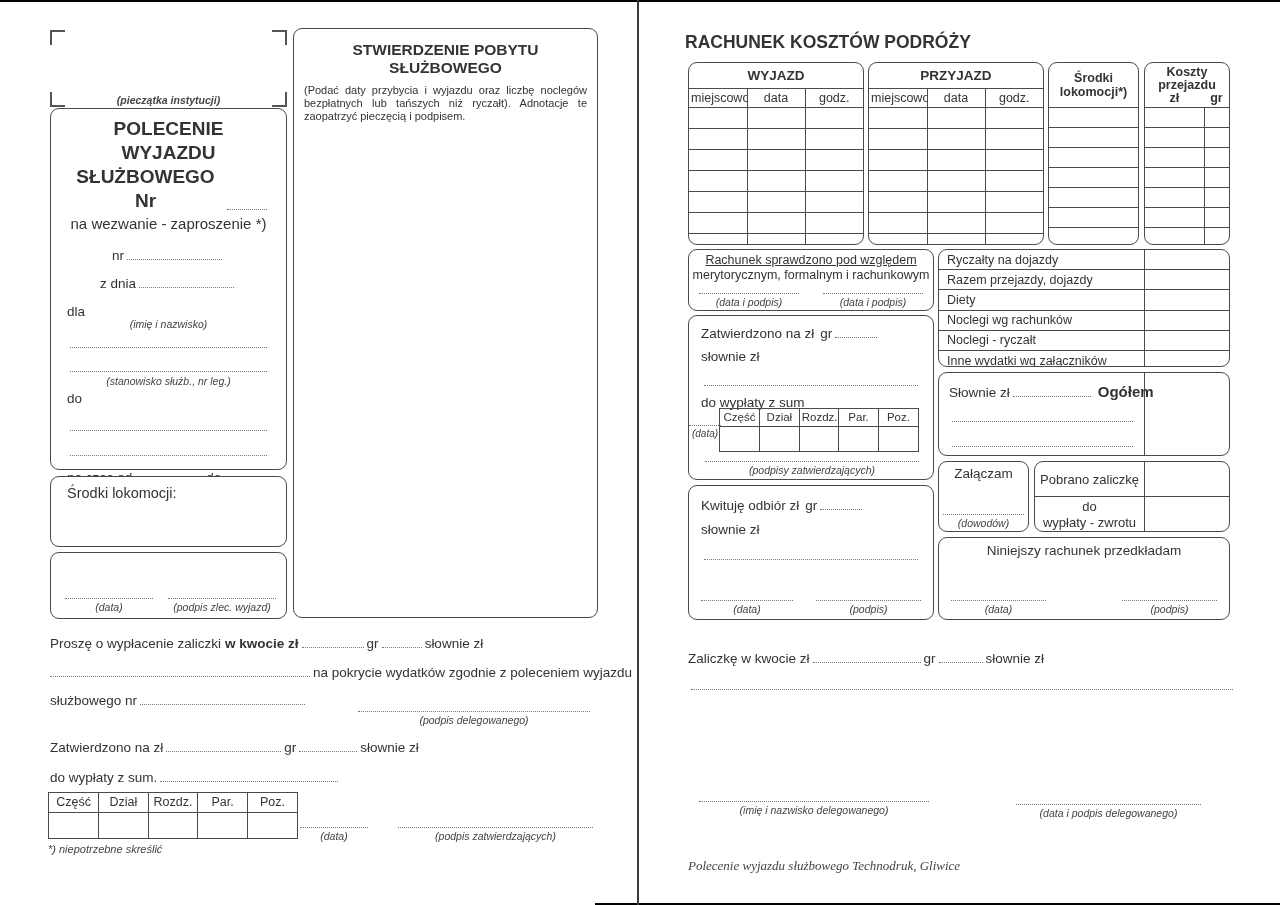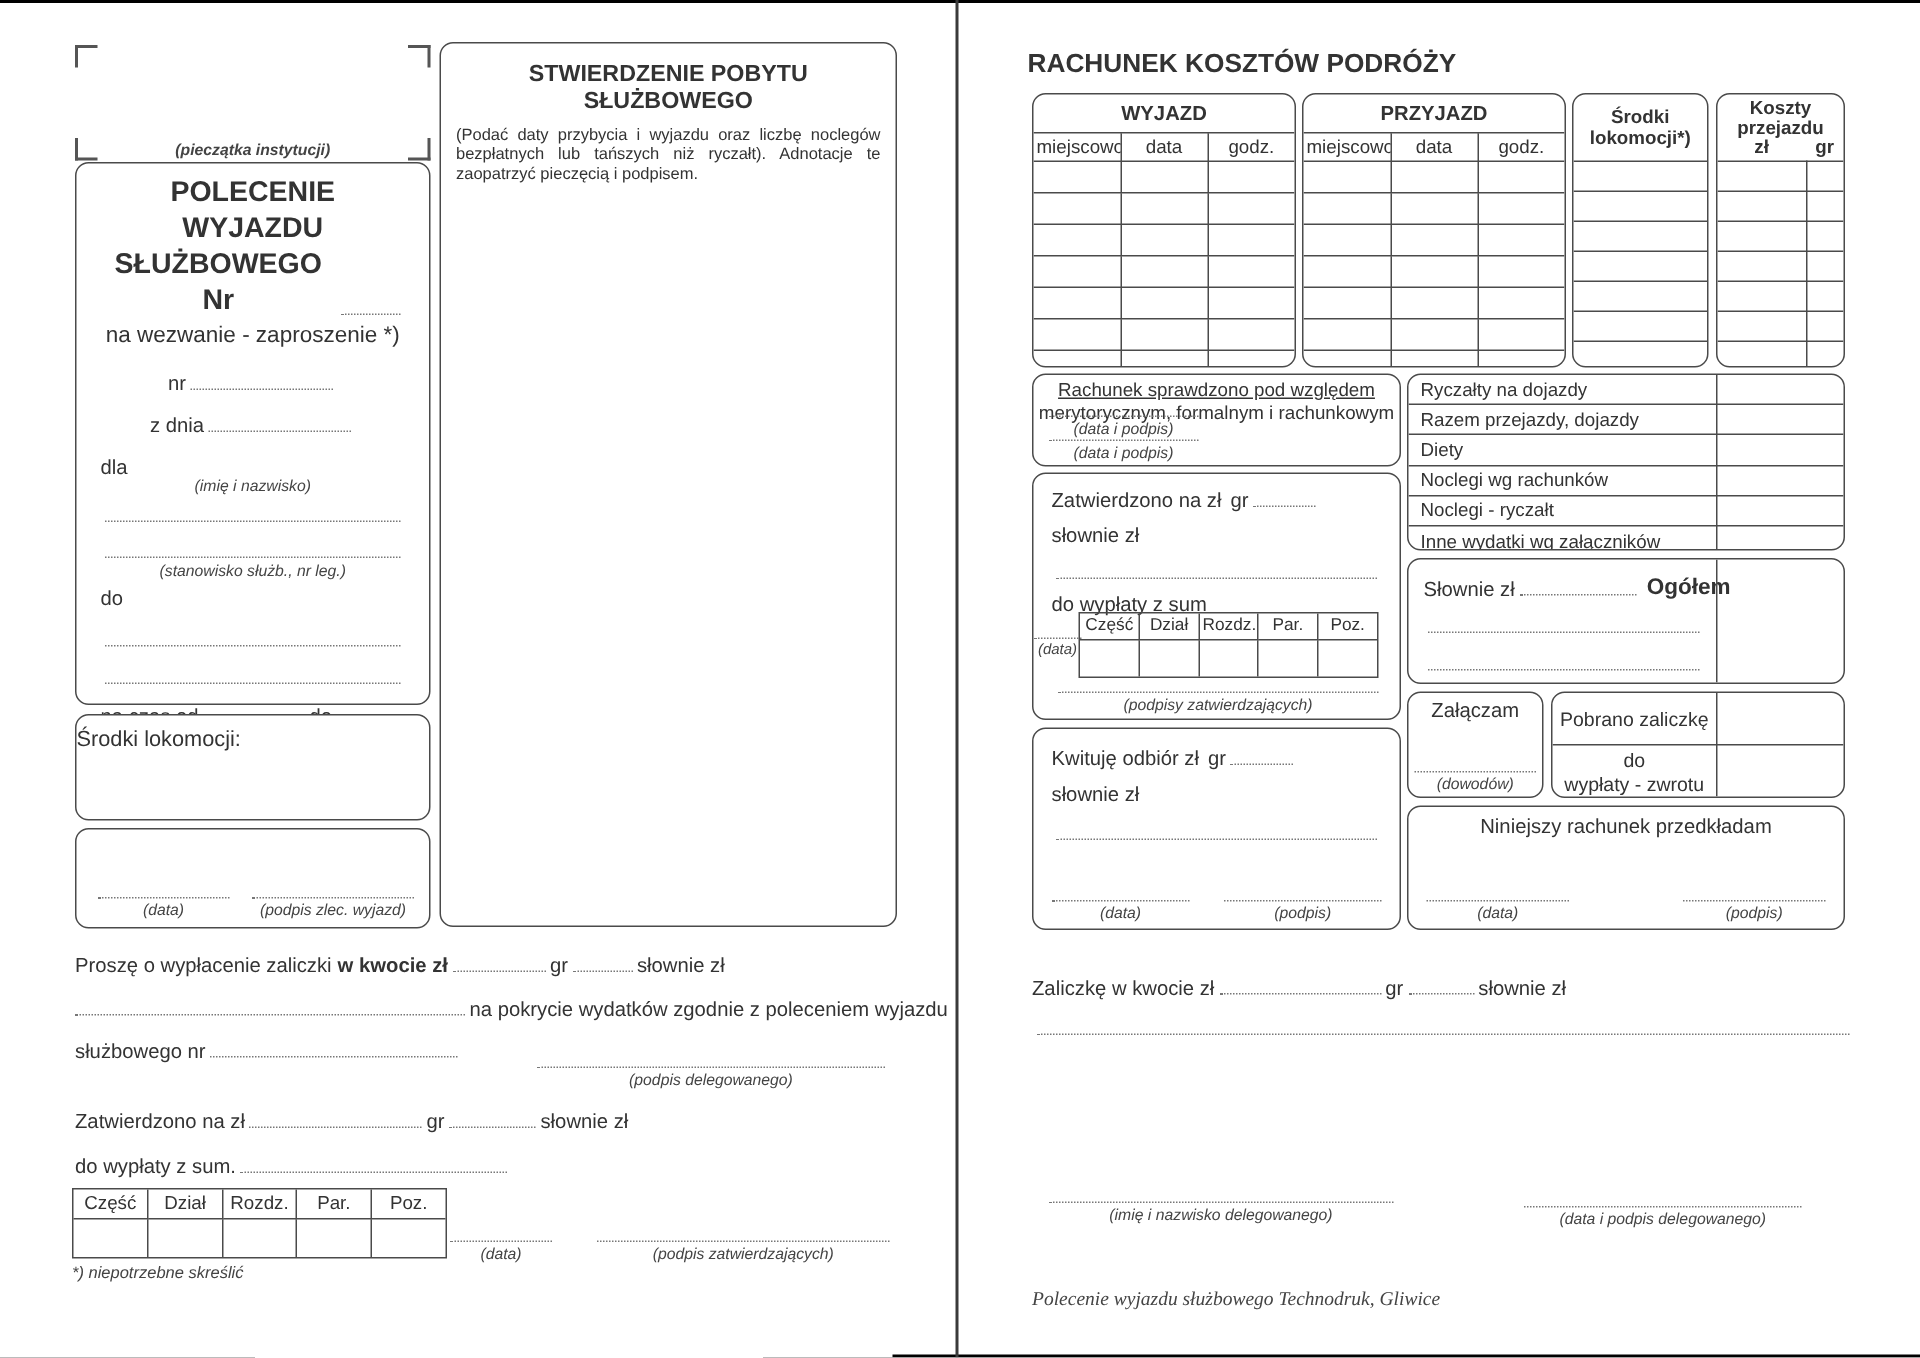--- a/index.html
+++ b/index.html
@@ -84,21 +84,21 @@
         <span class="dots"></span>
       </div>
       <div class="fline" style="margin-top:11px;">
         <span>w celu</span>
         <span class="dots"></span>
       </div>
       <div class="dots fw" style="margin-top:21px;"></div>
       <div class="dots fw" style="margin-top:21px;"></div>
     </div>
 
-    <div class="box" style="left:50px;top:476px;width:237px;height:71px;padding:7px 0;">
+    <div class="box" style="left:50px;top:476px;width:237px;height:71px;padding:7px 16px;">
       <span style="font-size:14.5px;">Środki lokomocji:</span>
     </div>
 
     <div class="box" style="left:50px;top:552px;width:237px;height:67px;">
       <div class="abs" style="left:14px;right:10px;bottom:5px;display:flex;justify-content:space-between;">
         <div class="sig" style="width:88px;">
           <div class="dotline"></div>
           <div class="cap">(data)</div>
         </div>
         <div class="sig" style="width:108px;">
@@ -315,21 +315,21 @@
         <div class="rowline" style="height:19px;"></div>
         <div class="rowline" style="height:19px;"></div>
       </div>
     </div>
 
     <div class="box" style="left:49px;top:249px;width:246px;height:62px;">
       <div style="text-align:center;font-size:12.5px;line-height:15px;padding-top:3px;">
         <div style="text-decoration:underline;">Rachunek sprawdzono pod względem</div>
         <div>merytorycznym, formalnym i rachunkowym</div>
       </div>
-      <div class="abs" style="left:10px;right:10px;bottom:2px;display:flex;justify-content:space-between;flex-direction:column;">
+      <div class="abs" style="left:10px;right:10px;bottom:2px;display:flex;justify-content:space-between;">
         <div class="sig" style="width:100px;">
           <div class="dotline"></div>
           <div class="cap">(data i podpis)</div>
         </div>
         <div class="sig" style="width:100px;">
           <div class="dotline"></div>
           <div class="cap">(data i podpis)</div>
         </div>
       </div>
     </div>

